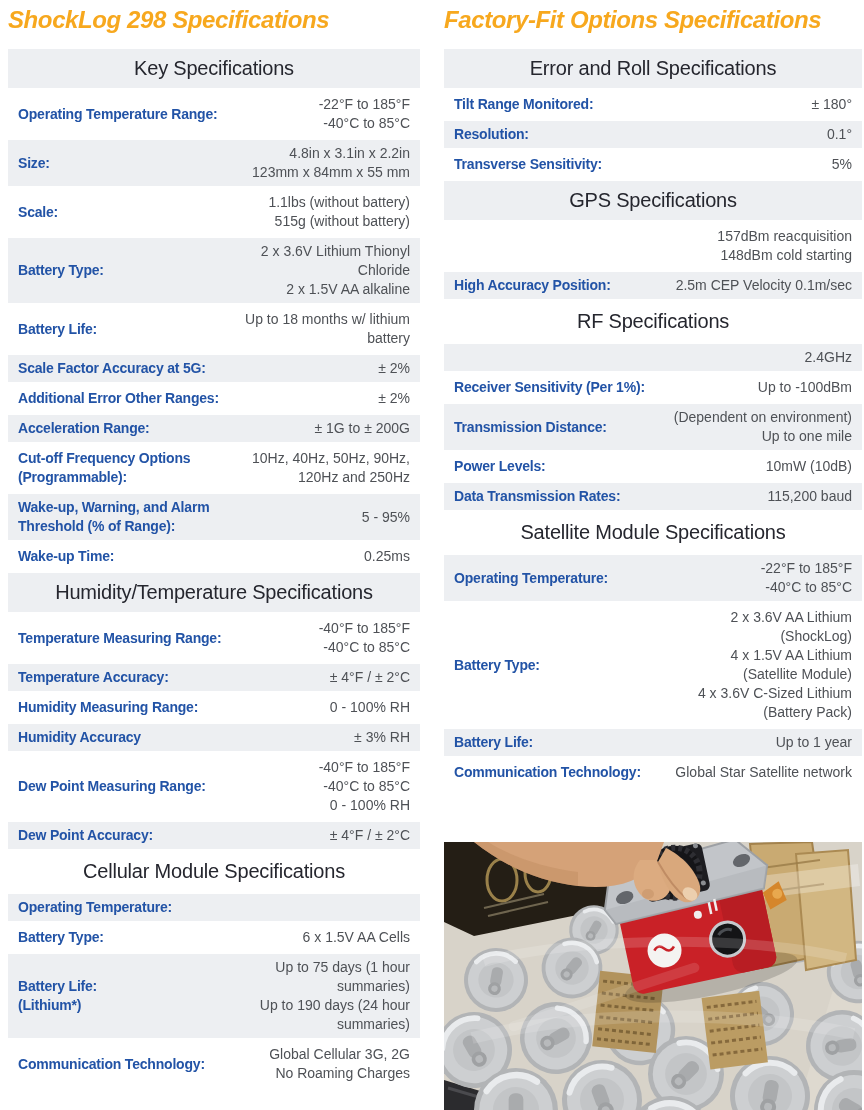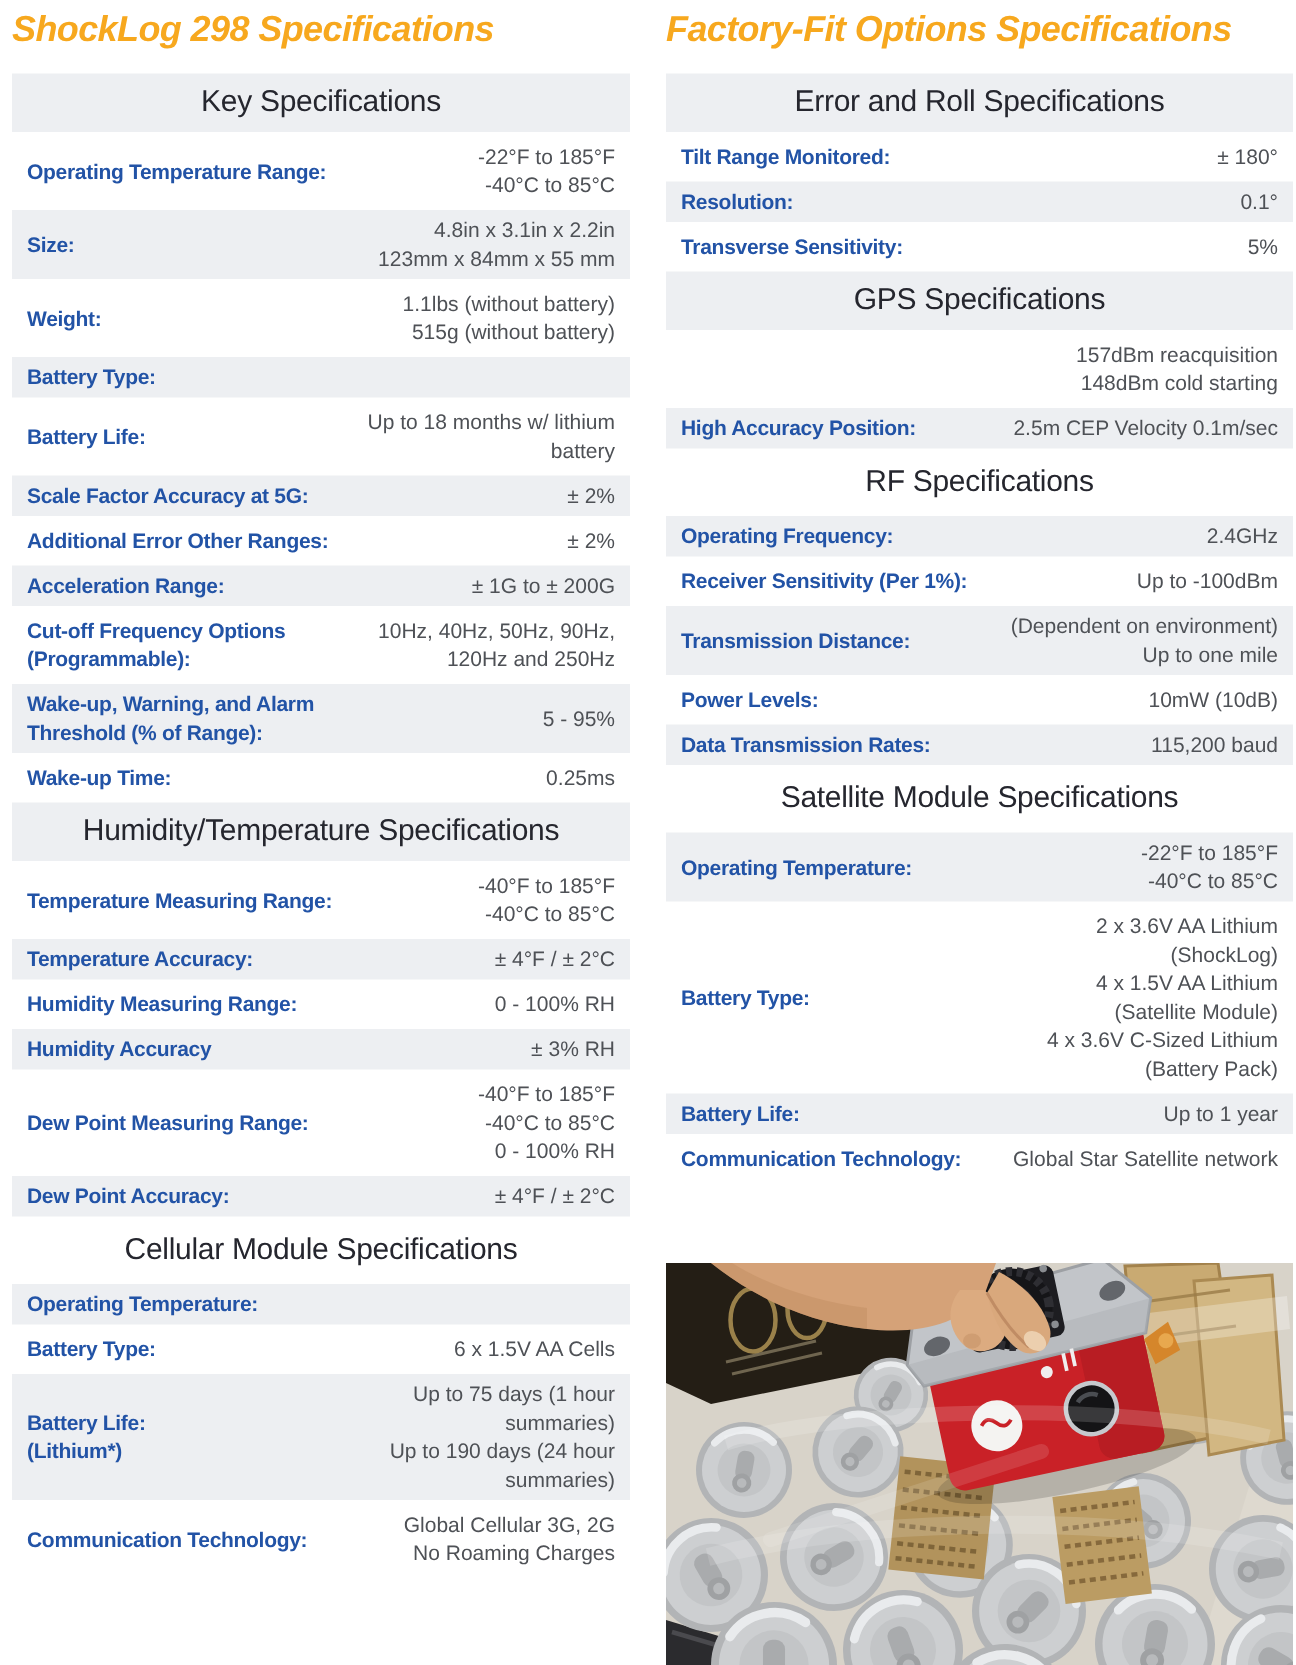--- a/index.html
+++ b/index.html
@@ -59,26 +59,29 @@
         <div class="lbl">Operating Temperature Range:</div>
         <div class="val">-22°F to 185°F
 -40°C to 85°C</div>
       </div>
       <div class="row">
         <div class="lbl">Size:</div>
         <div class="val">4.8in x 3.1in x 2.2in
 123mm x 84mm x 55 mm</div>
       </div>
       <div class="row">
-        <div class="lbl">Weight:</div>
+        <div class="lbl">Scale:</div>
         <div class="val">1.1lbs (without battery)
 515g (without battery)</div>
       </div>
       <div class="row">
         <div class="lbl">Battery Type:</div>
+        <div class="val">2 x 3.6V Lithium Thionyl
+Chloride
+2 x 1.5V AA alkaline</div>
       </div>
       <div class="row">
         <div class="lbl">Battery Life:</div>
         <div class="val">Up to 18 months w/ lithium
 battery</div>
       </div>
       <div class="row">
         <div class="lbl">Scale Factor Accuracy at 5G:</div>
         <div class="val">± 2%</div>
       </div>
@@ -177,21 +180,20 @@
       <div class="row">
         <div class="val">157dBm reacquisition
 148dBm cold starting</div>
       </div>
       <div class="row">
         <div class="lbl">High Accuracy Position:</div>
         <div class="val">2.5m CEP Velocity 0.1m/sec</div>
       </div>
       <div class="sec-header">RF Specifications</div>
       <div class="row">
-        <div class="lbl">Operating Frequency:</div>
         <div class="val">2.4GHz</div>
       </div>
       <div class="row">
         <div class="lbl">Receiver Sensitivity (Per 1%):</div>
         <div class="val">Up to -100dBm</div>
       </div>
       <div class="row">
         <div class="lbl">Transmission Distance:</div>
         <div class="val">(Dependent on environment)
 Up to one mile</div>

